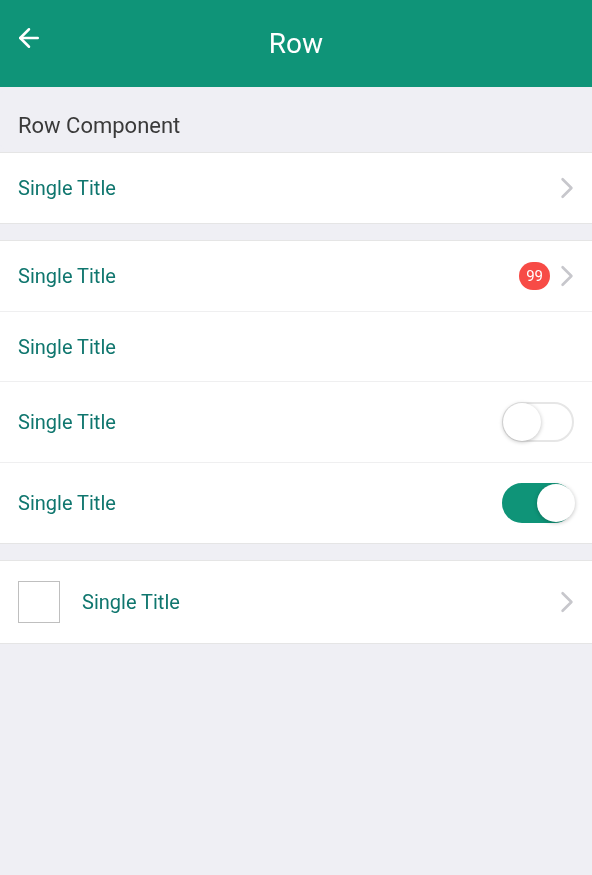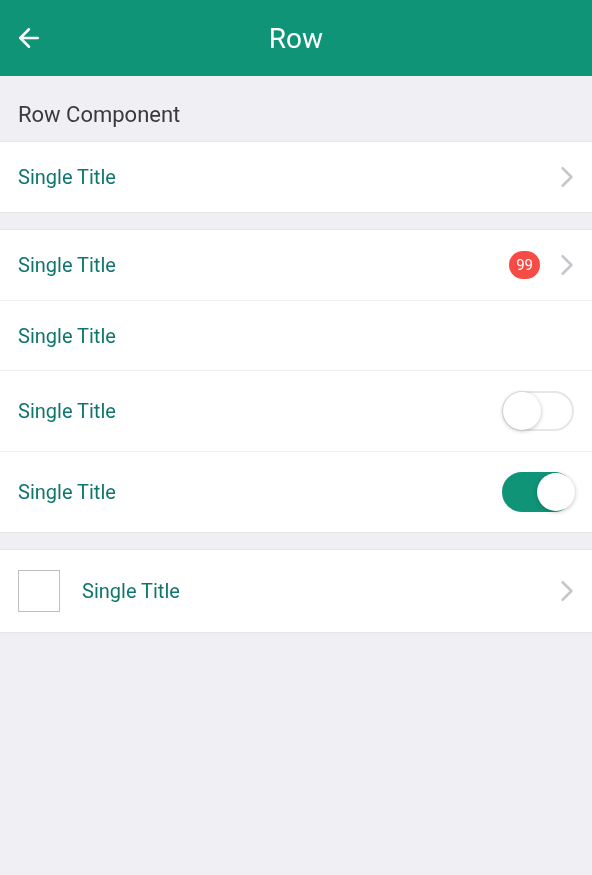--- a/index.html
+++ b/index.html
@@ -8,21 +8,21 @@
     font-family: -apple-system, BlinkMacSystemFont, "Segoe UI", Roboto, "Helvetica Neue", Arial, sans-serif;
     background: #efeff4;
     color: #222;
     font-size: 22px;
     -webkit-font-smoothing: antialiased;
   }
 
   
   .header {
     background: #0f9478;
-    height: 76px;
+    height: 87px;
     display: flex;
     align-items: center;
     justify-content: center;
     position: relative;
     color: #fff;
   }
   .header .back {
     position: absolute;
     left: 14px;
     top: 0;
@@ -73,21 +73,20 @@
     flex: 1 1 auto;
     min-width: 0;
   }
   .row .row-title {
     font-size: 20px;
     color: #0f766e;
   }
   .row .row-right {
     display: flex;
     align-items: center;
-    gap: 10px;
     flex: 0 0 auto;
   }
   .row .chevron {
     margin-left: 10px;
     display: flex;
     align-items: center;
     color: #c7c7cc;
   }
 
   

